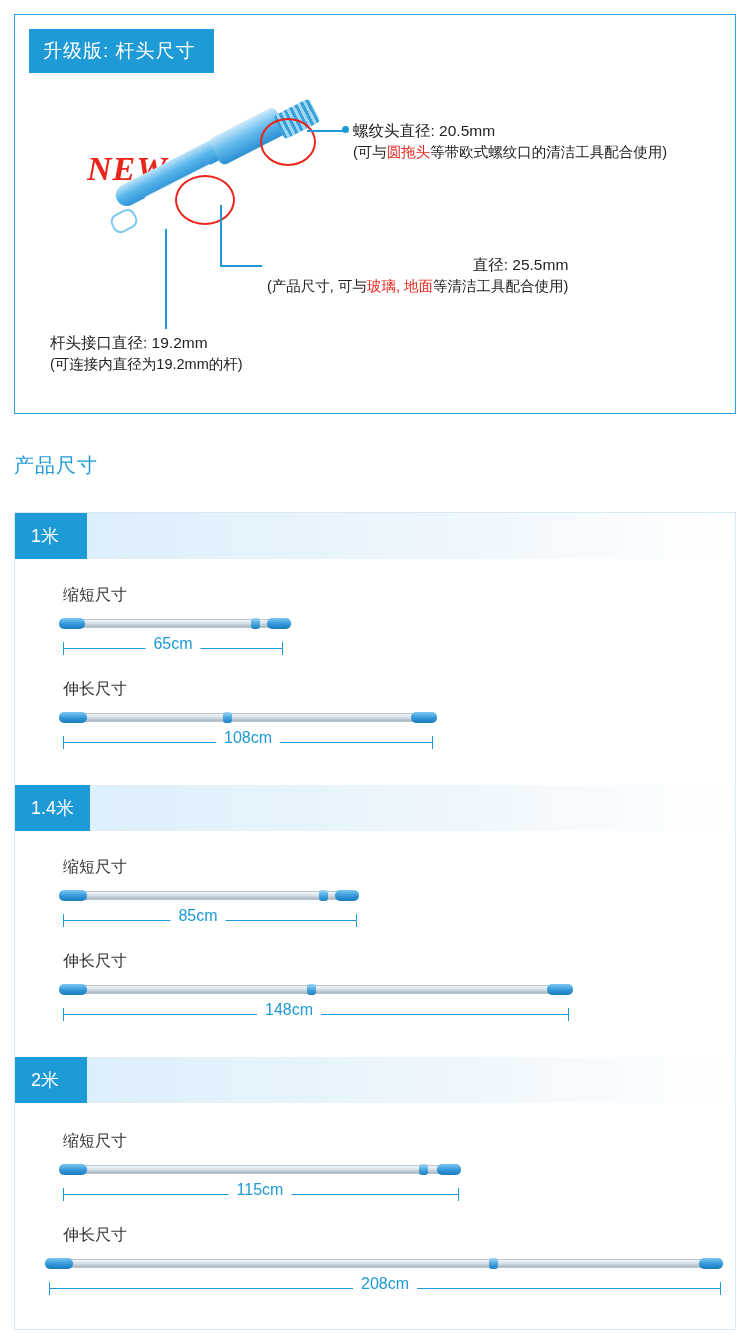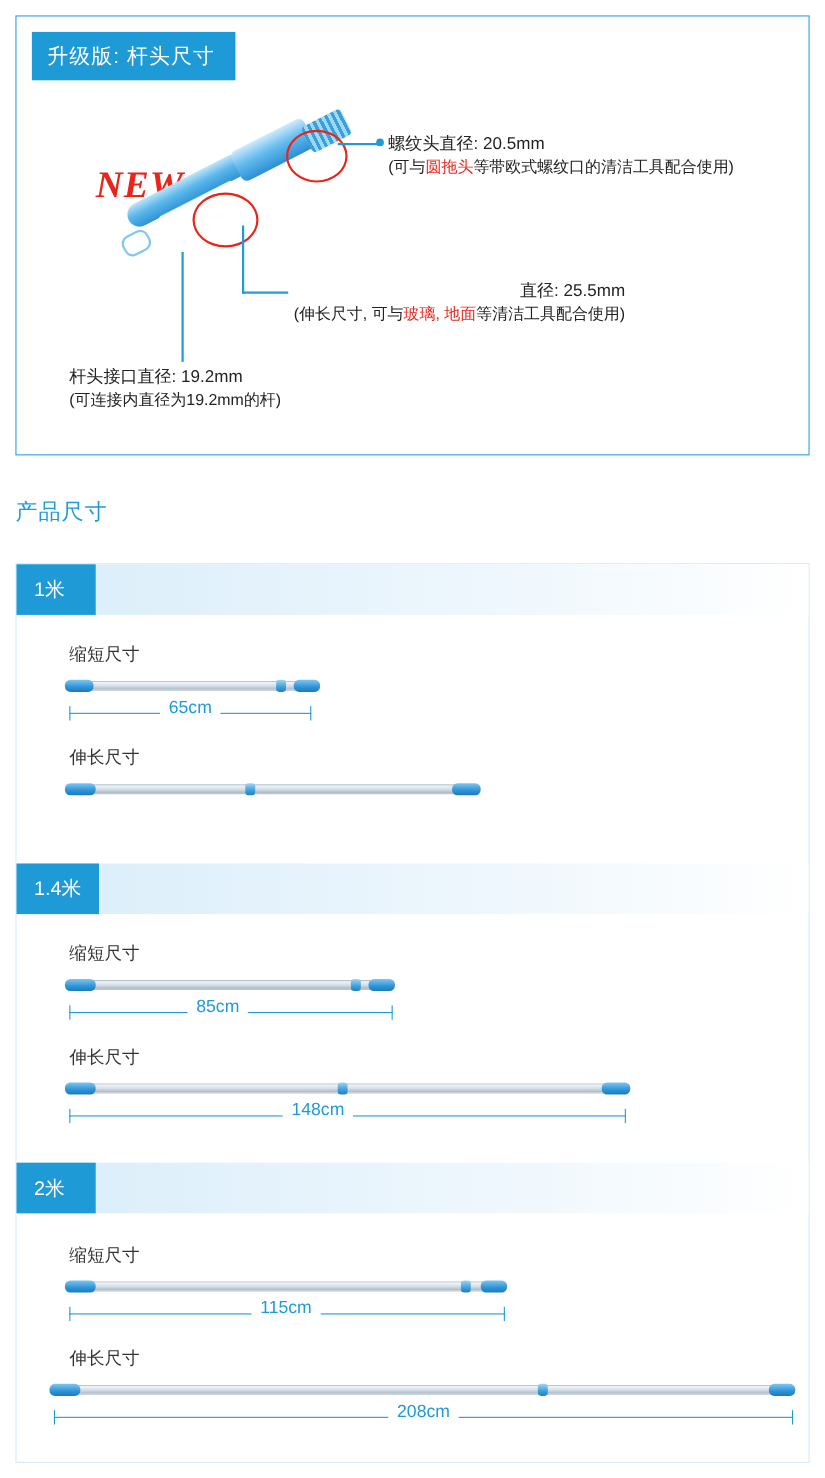--- a/index.html
+++ b/index.html
@@ -271,25 +271,25 @@
   <div class="dot" style="left:327px; top:111px;"></div>
   <div class="callout" style="left:338px; top:104px;">
     <div>螺纹头直径: 20.5mm</div>
     <div class="sub"><span>(可与</span><span class="hl">圆拖头</span><span>等带欧式螺纹口的清洁工具配合使用)</span></div>
   </div>
 
   <div class="lead" style="left:205px; top:190px; width:2px; height:62px;"></div>
   <div class="lead" style="left:205px; top:250px; width:42px; height:2px;"></div>
   <div class="callout" style="left:252px; top:238px;text-align:right;">
     <div>直径: 25.5mm</div>
-    <div class="sub"><span>(伸长尺寸, 可与</span><span class="hl">玻璃, 地面</span><span>等清洁工具配合使用)</span></div>
+    <div class="sub"><span>(产品尺寸, 可与</span><span class="hl">玻璃, 地面</span><span>等清洁工具配合使用)</span></div>
   </div>
 
   <div class="lead" style="left:150px; top:214px; width:2px; height:100px;"></div>
-  <div class="callout" style="left:48px; top:316px;">
+  <div class="callout" style="left:35px; top:316px;">
     <div>杆头接口直径: 19.2mm</div>
     <div class="sub">(可连接内直径为19.2mm的杆)</div>
   </div>
 </div>
 
 <div class="section-title">产品尺寸</div>
 
 <div class="size-panel">
 
   <div class="size-block" style="top:0px; height:272px;">
@@ -308,20 +308,26 @@
       <div class="endr" style="left:219px;"></div>
       <div class="txt" style="left:110px;">65cm</div>
     </div>
 
     <div class="row-label" style="left:48px; top:166px;">伸长尺寸</div>
     <div class="rod" style="left:48px; top:200px; width:372px;"></div>
     <div class="rod-cap-l" style="left:44px; top:199px; width:28px;"></div>
     <div class="rod-joint" style="left:208px; top:199px;"></div>
     <div class="rod-cap-r" style="left:396px; top:199px; width:26px;"></div>
 
+    <div class="meas" style="left:48px; top:222px; width:370px;">
+      <div class="line" style="width:370px;"></div>
+      <div class="endl" style="left:0;"></div>
+      <div class="endr" style="left:369px;"></div>
+      <div class="txt" style="left:185px;">108cm</div>
+    </div>
   </div>
 
   <div class="size-block" style="top:272px; height:272px;">
     <div class="block-header"></div>
     <div class="block-tag">1.4米</div>
 
     <div class="row-label" style="left:48px; top:72px;">缩短尺寸</div>
     <div class="rod" style="left:48px; top:106px; width:296px;"></div>
     <div class="rod-cap-l" style="left:44px; top:105px; width:28px;"></div>
     <div class="rod-joint" style="left:304px; top:105px;"></div>

